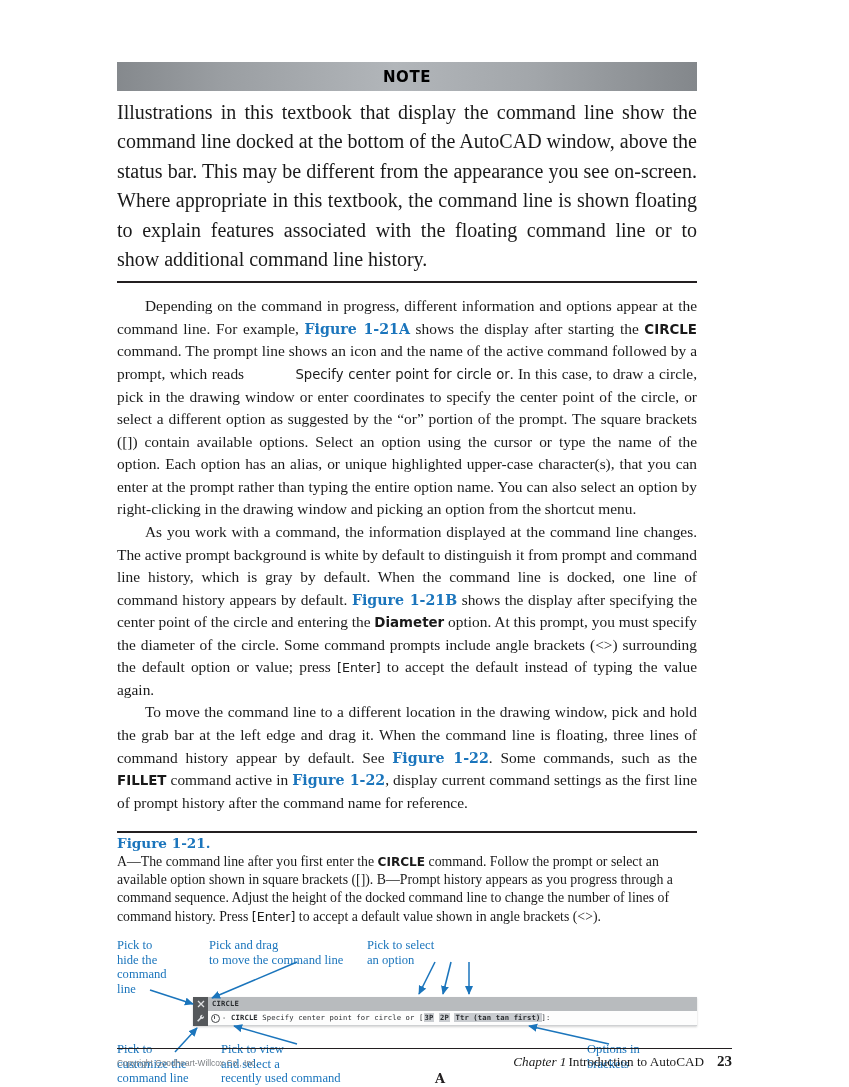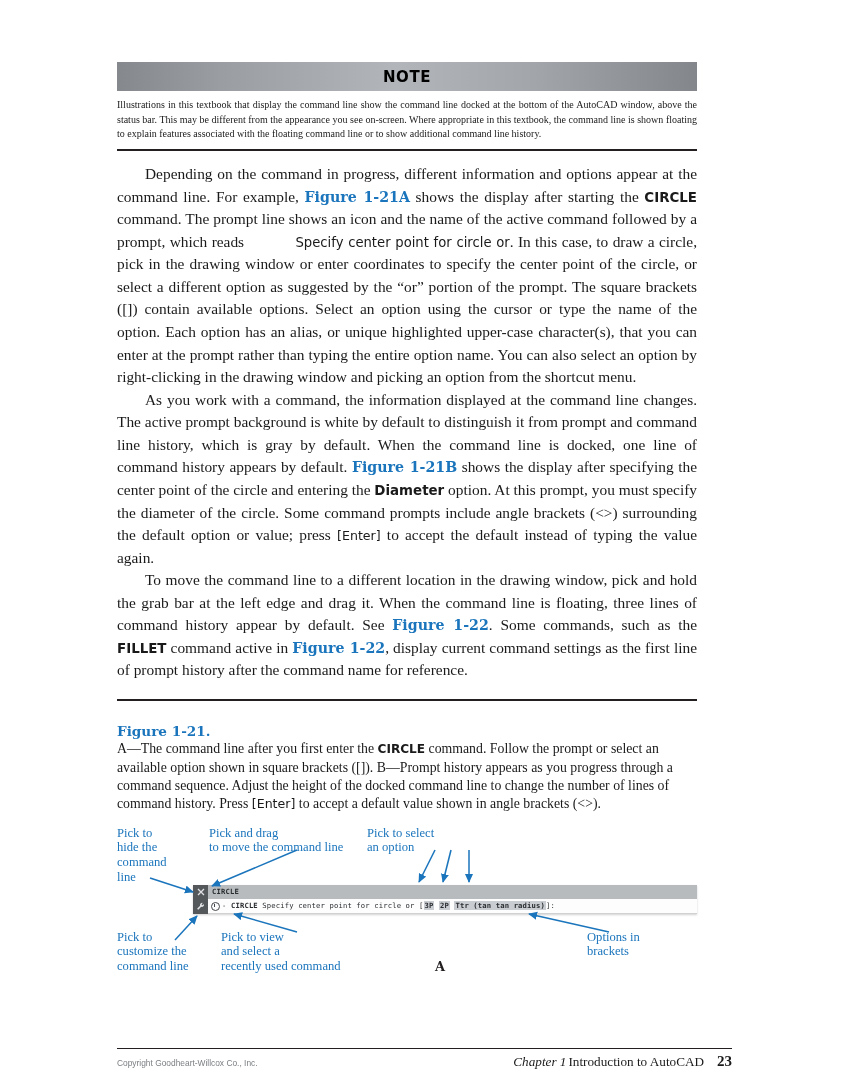--- a/index.html
+++ b/index.html
@@ -38,21 +38,21 @@
   }
   .note-title {
     font-family: "DejaVu Sans", sans-serif;
     font-weight: bold;
     font-size: 15px;
     letter-spacing: 0.6px;
     color: #000;
   }
   .note-body {
     padding-top: 6px;
-    font-size: 10px;
+    font-size: 20px;
     line-height: 1.47;
     text-align: justify;
     text-justify: inter-word;
     hyphens: none;
   }
   .note-rule {
     border: none;
     border-top: 2.2px solid #231f20;
     margin: 7px 0 0 0;
   }
@@ -89,21 +89,21 @@
     font-family: "DejaVu Serif", serif;
     font-size: 14.2px;
   }
 
   
   .fig-top-rule {
     border-top: 2.2px solid #231f20;
     margin-top: 17px;
   }
   .fig-caption {
-    margin-top: 22px;
+    margin-top: 2px;
   }
   .fig-caption .fig-num {
     color: #1b75bc;
     font-weight: bold;
     font-family: "DejaVu Serif", serif;
     font-size: 13.6px;
     display: block;
     line-height: 1.2;
   }
   .fig-caption .fig-desc {
@@ -316,21 +316,21 @@
           </div>
           <div class="cmd-active">
             <span class="circ-ico"></span>
               <span class="mono">- </span>
               <span class="mono b">CIRCLE</span>
               <span class="mono"> Specify center point for circle or [</span>
               <span class="mono opt-hl">3P</span>
               <span class="mono"> </span>
               <span class="mono opt-hl">2P</span>
               <span class="mono"> </span>
-              <span class="mono opt-hl">Ttr (tan tan radius)</span>
+              <span class="mono opt-hl">Ttr (tan tan first)</span>
               <span class="mono">]:</span>
           </div>
         </div>
       </div>
 
       <div class="callout" style="left:0px; top:108px;">Pick to
 customize the
 command line</div>
       <div class="callout ctr" style="left:104px; top:108px; width:190px;">Pick to view
 and select a

